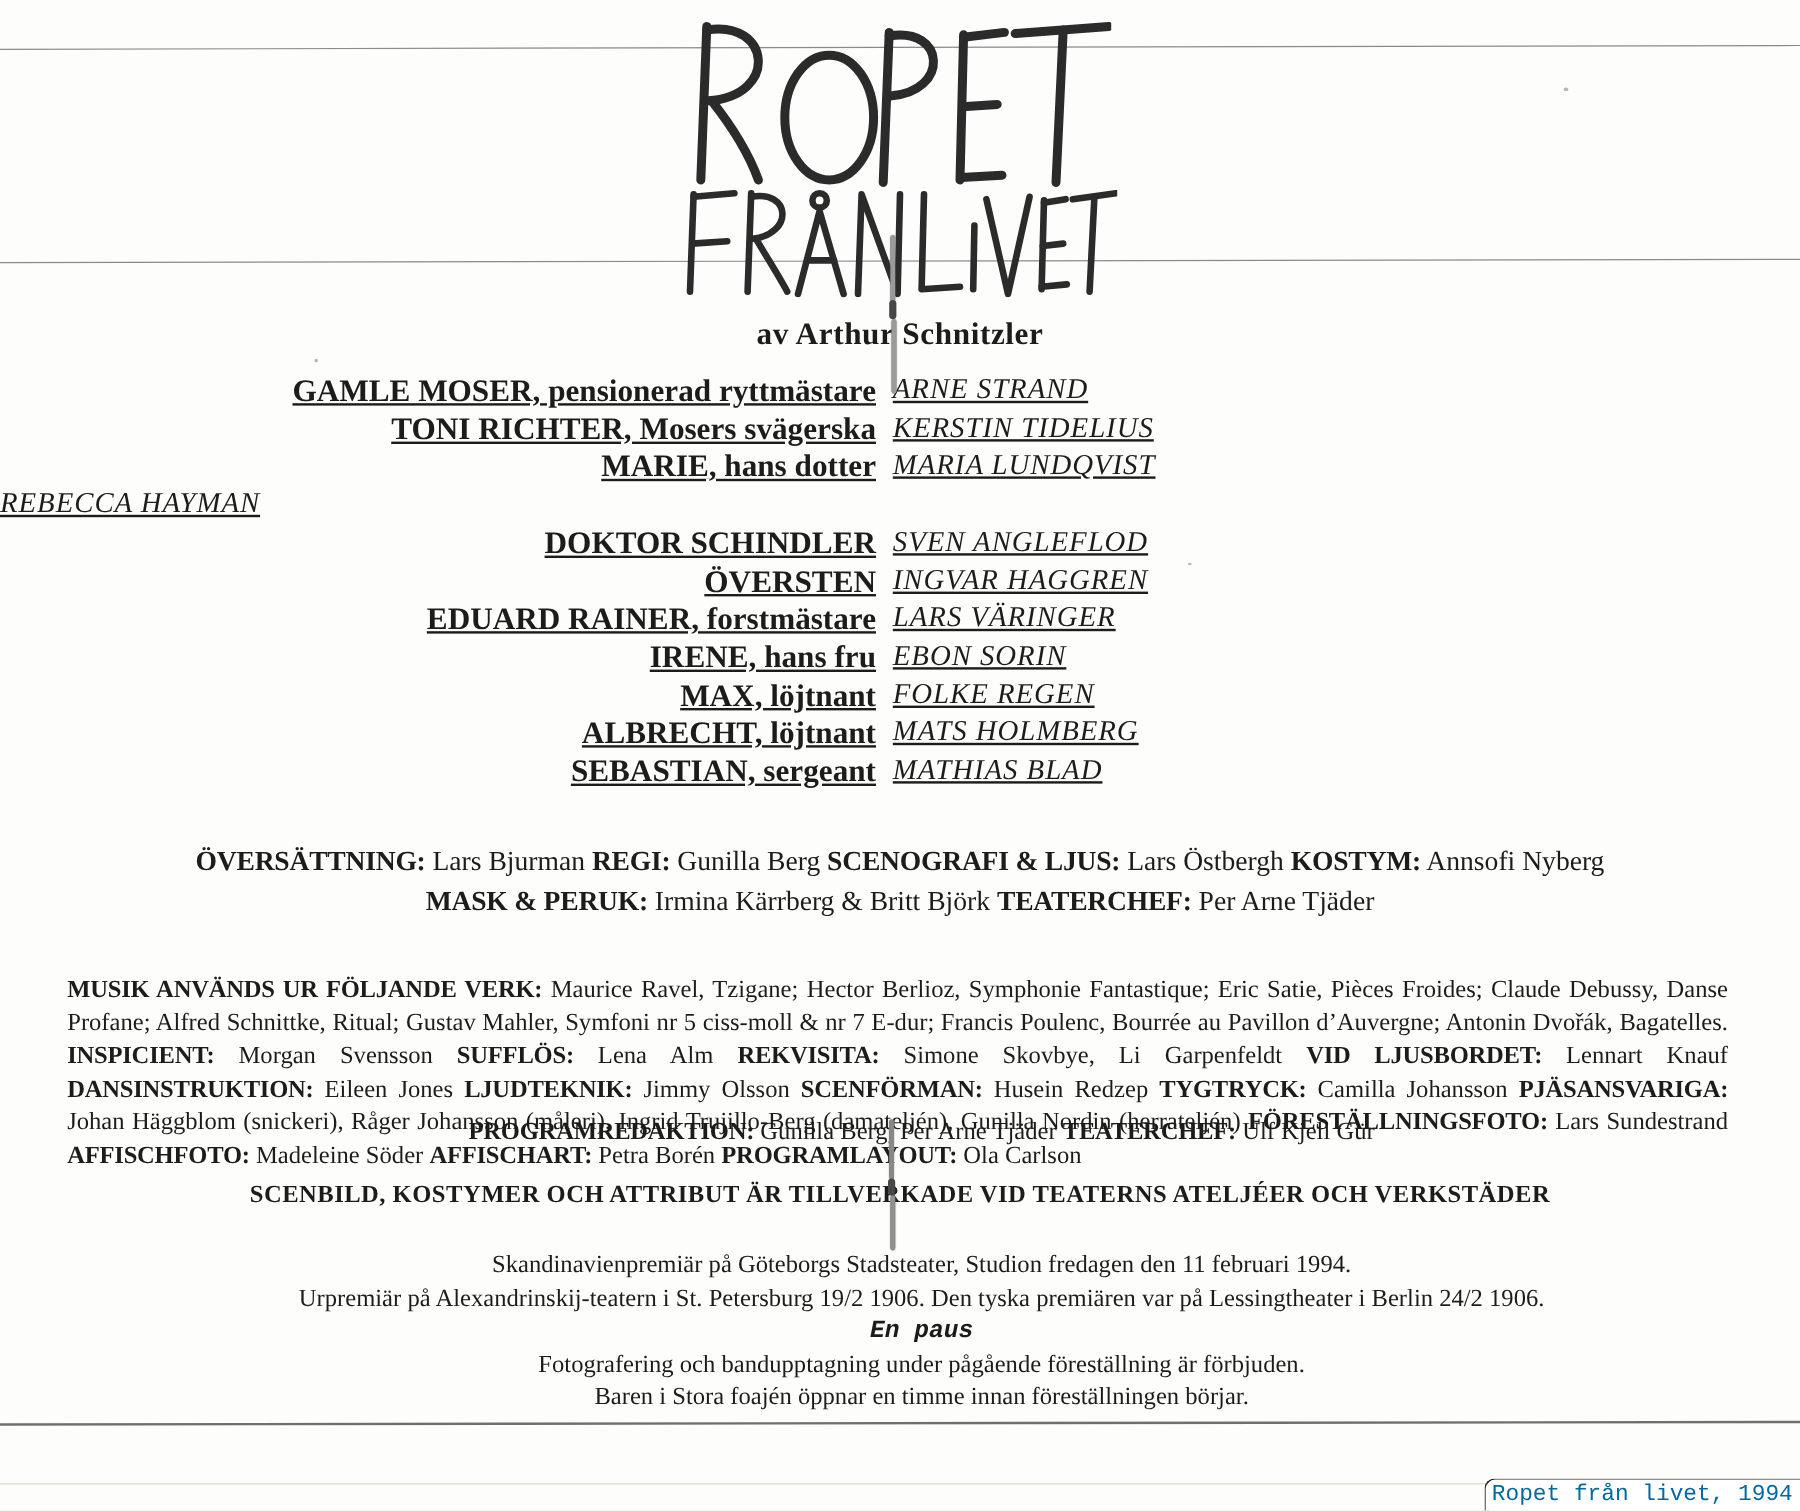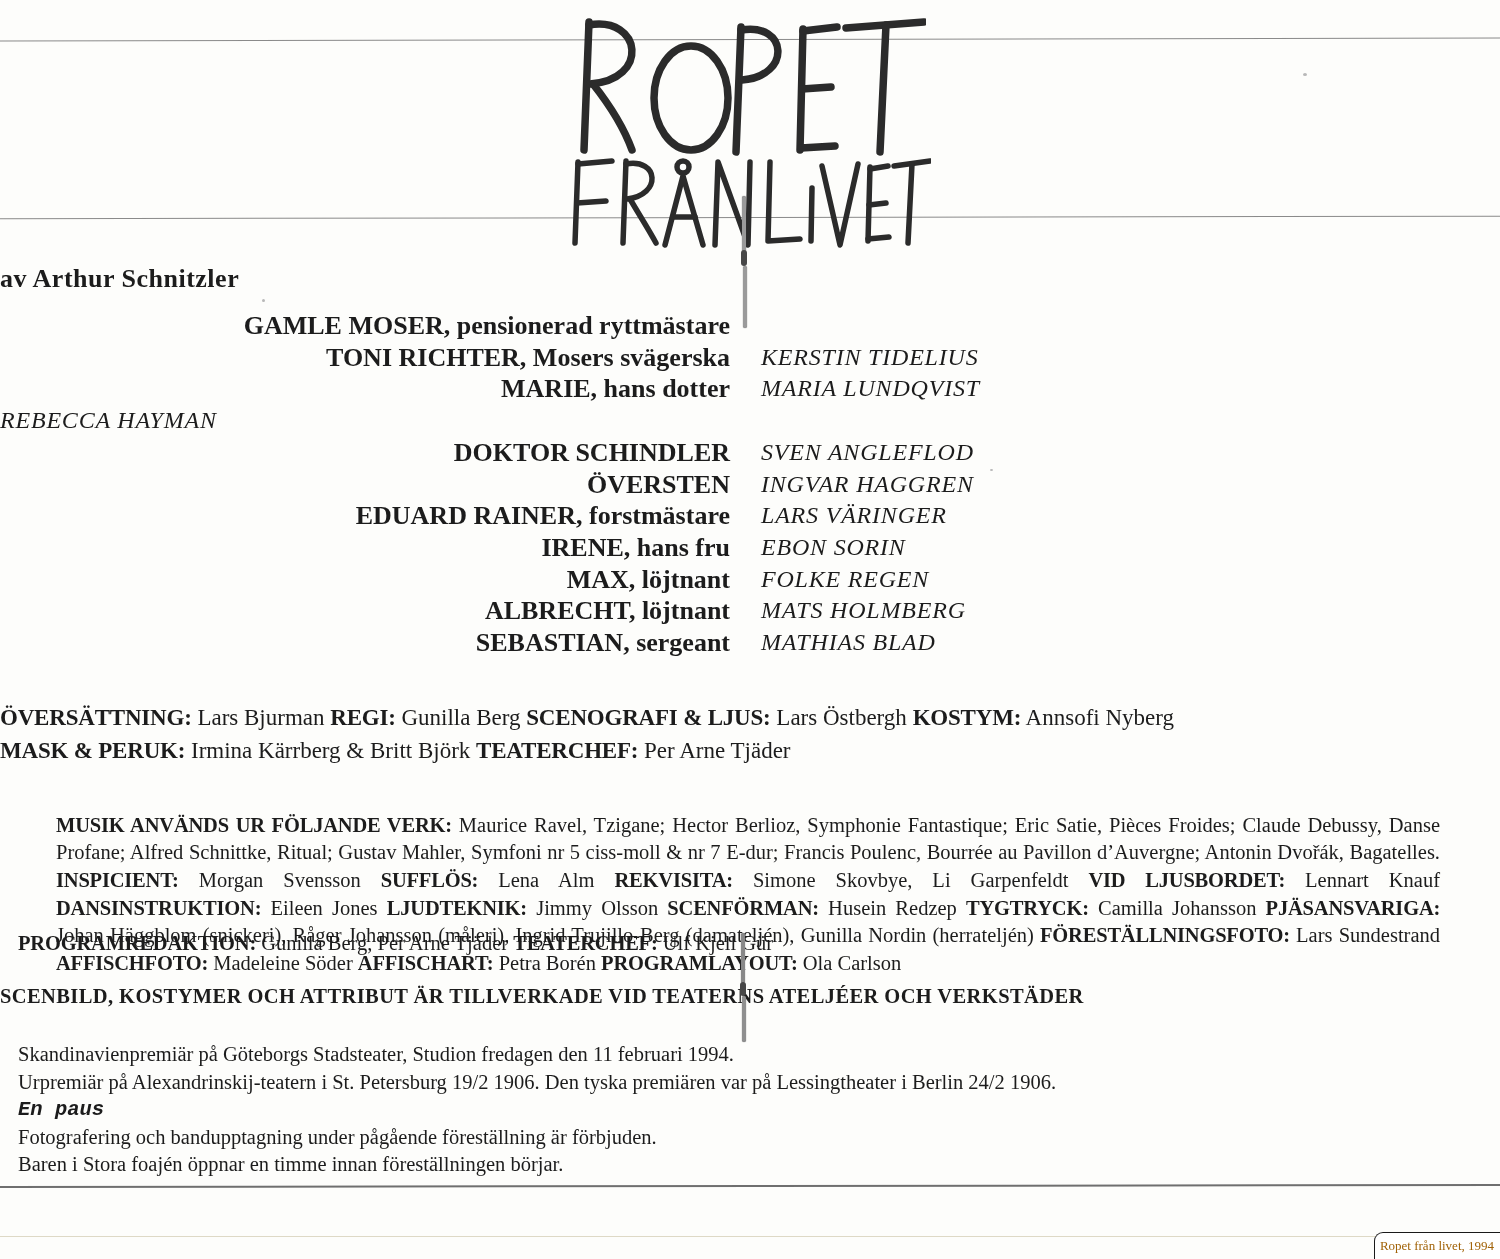--- a/index.html
+++ b/index.html
@@ -6,45 +6,45 @@
   .page{
     position:relative;width:1500px;height:1259px;background:#fdfdfb;
     overflow:hidden;color:#1c1c1c;
     font-family:"Liberation Serif", serif;
   }
   .rule{position:absolute;left:0;width:100%;background:#8a8a8a;height:1px;}
   .rule.top{top:39px;transform:rotate(-0.12deg);}
   .rule.mid{top:217px;transform:rotate(-0.10deg);}
   .rule.bottom{top:1185px;height:2px;background:#6f6f6f;transform:rotate(-0.08deg);}
   .rule.faint{top:1236px;background:#ded9c6;}
-  .center{left:0;width:100%;text-align:left;}
+  .center{left:0;width:100%;text-align:center;}
   .title-svg{position:absolute;left:50%;transform:translateX(-50%);}
   .ropet{top:14px;}
   .fran{top:156px;}
   .sr{position:absolute;width:1px;height:1px;overflow:hidden;clip-path:inset(50%);white-space:nowrap;}
   .byline{position:absolute;top:264px;font-weight:bold;font-size:26px;letter-spacing:0.5px;}
   .cast{position:absolute;top:310px;left:0;width:100%;}
-  .cast-row{display:grid;grid-template-columns:730px 1fr;column-gap:31px;line-height:31.7px;}
+  .cast-row{display:grid;grid-template-columns:730px 1fr;column-gap:14px;line-height:31.7px;text-decoration:underline;}
   .cast-role{text-align:right;font-weight:bold;font-size:26px;}
   .cast-actor{text-align:left;font-style:italic;font-size:24px;letter-spacing:0.8px;white-space:nowrap;}
   .credits{position:absolute;top:702px;line-height:32.5px;font-size:23px;}
   .seg .lbl{font-weight:bold;letter-spacing:-0.2px;}
   .production{position:absolute;top:791px;left:56px;width:1384px;
     font-size:20.5px;line-height:27.7px;text-align:justify;}
   .production-centered{position:absolute;top:932px;font-size:20.5px;padding-left:18px;}
   .workshop{position:absolute;top:985px;font-weight:bold;font-size:20.5px;letter-spacing:0.4px;}
   .footer{position:absolute;top:1041px;line-height:27.6px;font-size:20.5px;padding-left:18px;}
   .footer .pause{font-weight:bold;font-style:italic;font-family:Liberation Mono, monospace;}
   .staple{position:absolute;z-index:5;}
   .staple .leg{position:absolute;width:4px;border-radius:2px;background:#9a9a9a;box-shadow:0 0 1px #555;}
   .staple .bend{position:absolute;width:6px;border-radius:3px;background:#474747;}
   .caption-box{
     position:absolute;right:0;bottom:0;background:#ffffff;border:1px solid #1a1a1a;
     border-top-left-radius:9px;border-right:0;border-bottom:0;
-    font-family:Liberation Serif, serif;font-size:13px;color:#a16207;
+    font-family:Liberation Mono, monospace;font-size:19px;color:#0369a1;
     padding:2px 6px 3px 5px;line-height:21px;z-index:6;
   }
   .speck{position:absolute;background:#b8b8b8;border-radius:50%;}
   svg .ink{stroke:#2b2b2b;fill:none;stroke-linecap:round;stroke-linejoin:round;}
 </style>
 </head>
 <body>
 
 <div class="page">
 
@@ -96,20 +96,21 @@
           <path d="M343,8 L339,87"></path>
       </g>
     </svg>
   </div>
 
   <div class="byline center">av Arthur Schnitzler</div>
 
   <div class="cast">
   <div class="cast-row">
         <div class="cast-role">GAMLE MOSER, pensionerad ryttmästare</div>
+        <div class="cast-actor">ARNE STRAND</div>
       </div>
 
   <div class="cast-row">
         <div class="cast-role">TONI RICHTER, Mosers svägerska</div>
         <div class="cast-actor">KERSTIN TIDELIUS</div>
       </div>
 
   <div class="cast-row">
         <div class="cast-role">MARIE, hans dotter</div>
         <div class="cast-actor">MARIA LUNDQVIST</div>

